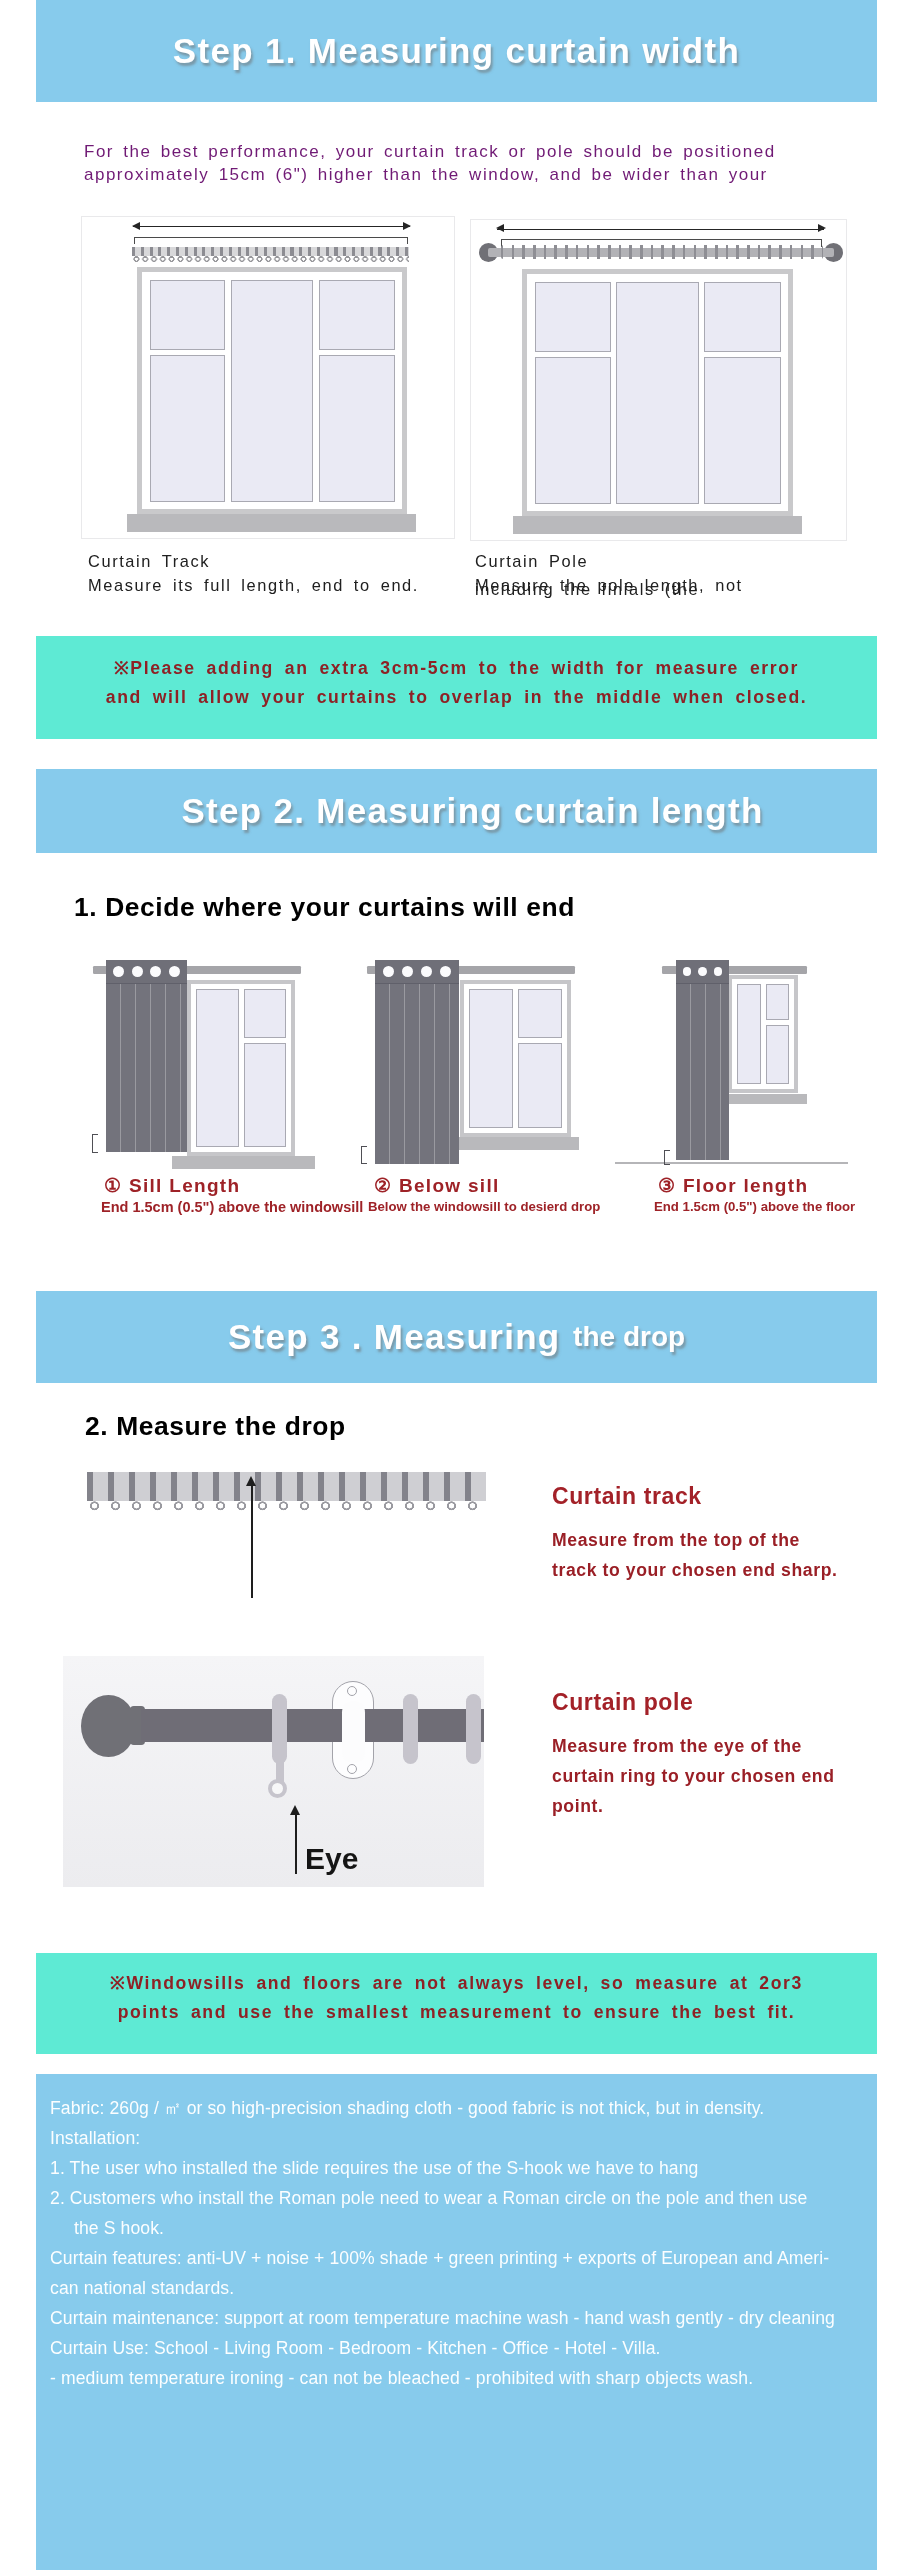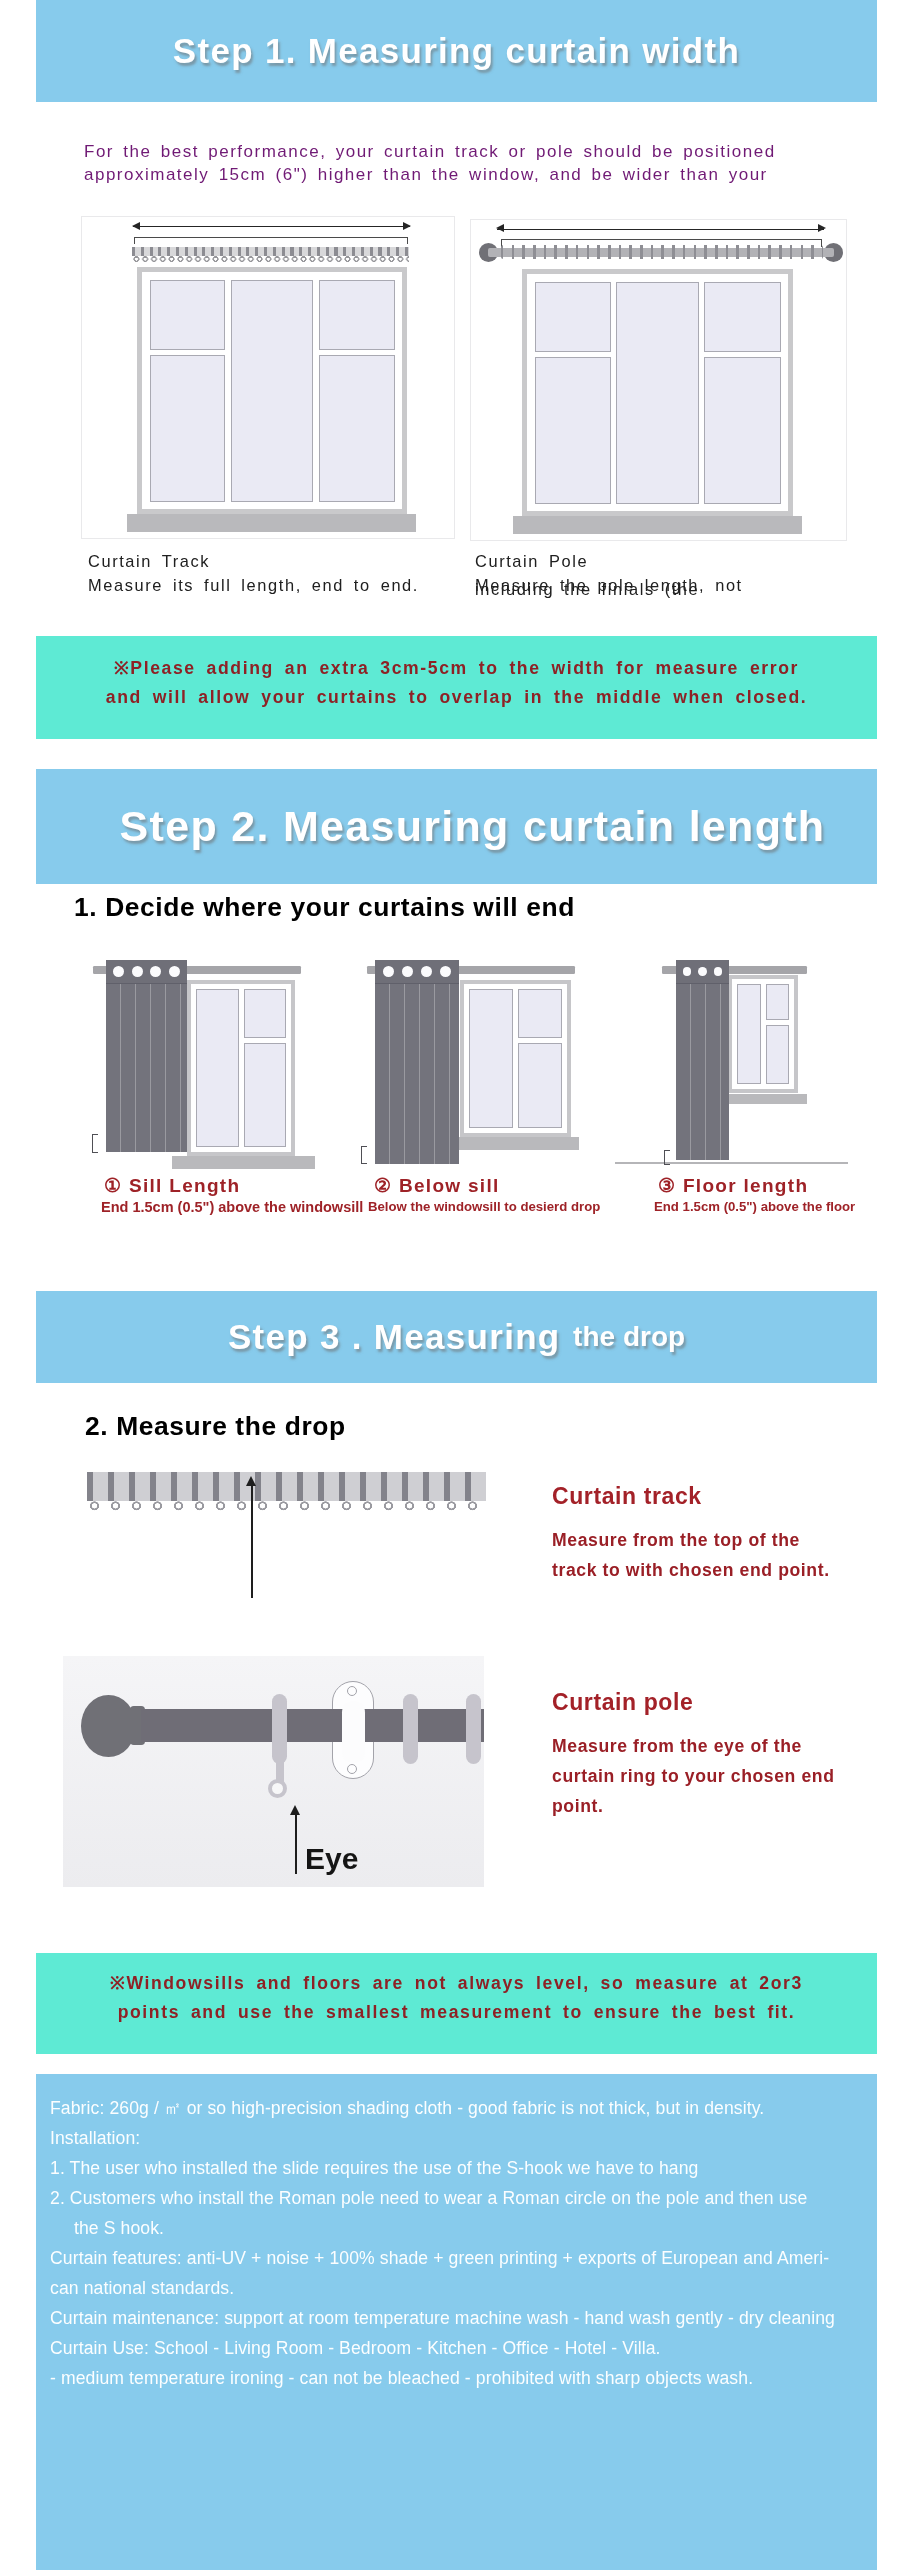--- a/index.html
+++ b/index.html
@@ -6,21 +6,21 @@
   *{box-sizing:border-box;}
   #page{position:relative;width:910px;height:2576px;background:#ffffff;overflow:hidden;
         font-family:"Liberation Sans", sans-serif;}
   .abs{position:absolute;}
 
   
   .banner{left:36px;width:841px;background:#87CBEC;display:flex;align-items:center;justify-content:center;
           color:#ffffff;font-weight:bold;letter-spacing:1.3px;
           text-shadow:1.9px 2.5px 2.5px rgba(110,110,110,.55);}
   #banner1{top:0;height:102px;font-size:35px;}
-  #banner2{top:769px;height:115px;font-size:43px;padding-left:32px;}
+  #banner2{top:769px;height:84px;font-size:35px;padding-left:32px;}
   #banner3{top:1291px;height:92px;font-size:35px;}
   #banner3 .sub{font-size:28px;margin-left:12.6px;letter-spacing:0px;}
 
   
   .intro-line{left:84px;width:780px;font-size:17px;letter-spacing:1.5px;word-spacing:3.1px;color:#701a75;white-space:nowrap;}
   #intro1{top:142px;}
   #intro2{top:165px;}
 
   
   .diagbox{background:#ffffff;border:0.6px solid #E9E9EB;}
@@ -275,21 +275,21 @@
     <span class="sub">the drop</span>
   </div>
   <div id="heading2" class="abs hblack">2. Measure the drop</div>
 
   <div class="abs t3bar" style="left:87px;top:1472px;width:399px;height:29px;"></div>
   <div class="abs t3eyes" style="left:87px;top:1501px;width:399px;height:11.3px;"></div>
   <div class="abs uarr" style="left:251px;top:1485px;height:113px;"></div>
 
   <div class="abs red-h" style="left:552px;top:1483px;">Curtain track</div>
   <div class="abs red-b" style="left:552px;top:1530px;">Measure from the top of the</div>
-  <div class="abs red-b" style="left:552px;top:1560px;">track to with chosen end point.</div>
+  <div class="abs red-b" style="left:552px;top:1560px;">track to your chosen end sharp.</div>
 
   <div id="pole-panel" class="abs">
     <div class="abs finial" style="left:17.6px;top:39px;width:55px;height:62px;"></div>
     <div class="abs" style="left:67px;top:50px;width:15px;height:39px;background:#707076;border-radius:3.8px;"></div>
     <div class="abs plate" style="left:269px;top:25px;width:42px;height:98px;"></div>
     <div class="abs" style="left:78px;top:53px;width:343px;height:33px;background:#6F6D76;"></div>
     <div class="abs" style="left:279px;top:45px;width:22.6px;height:62px;background:#FCFCFD;border-radius:11.3px;"></div>
     <div class="abs hole" style="left:284px;top:30px;width:10px;height:10px;"></div>
     <div class="abs hole" style="left:284px;top:108px;width:10px;height:10px;"></div>
     <div class="abs ringbar" style="left:209px;top:38px;height:70px;"></div>

